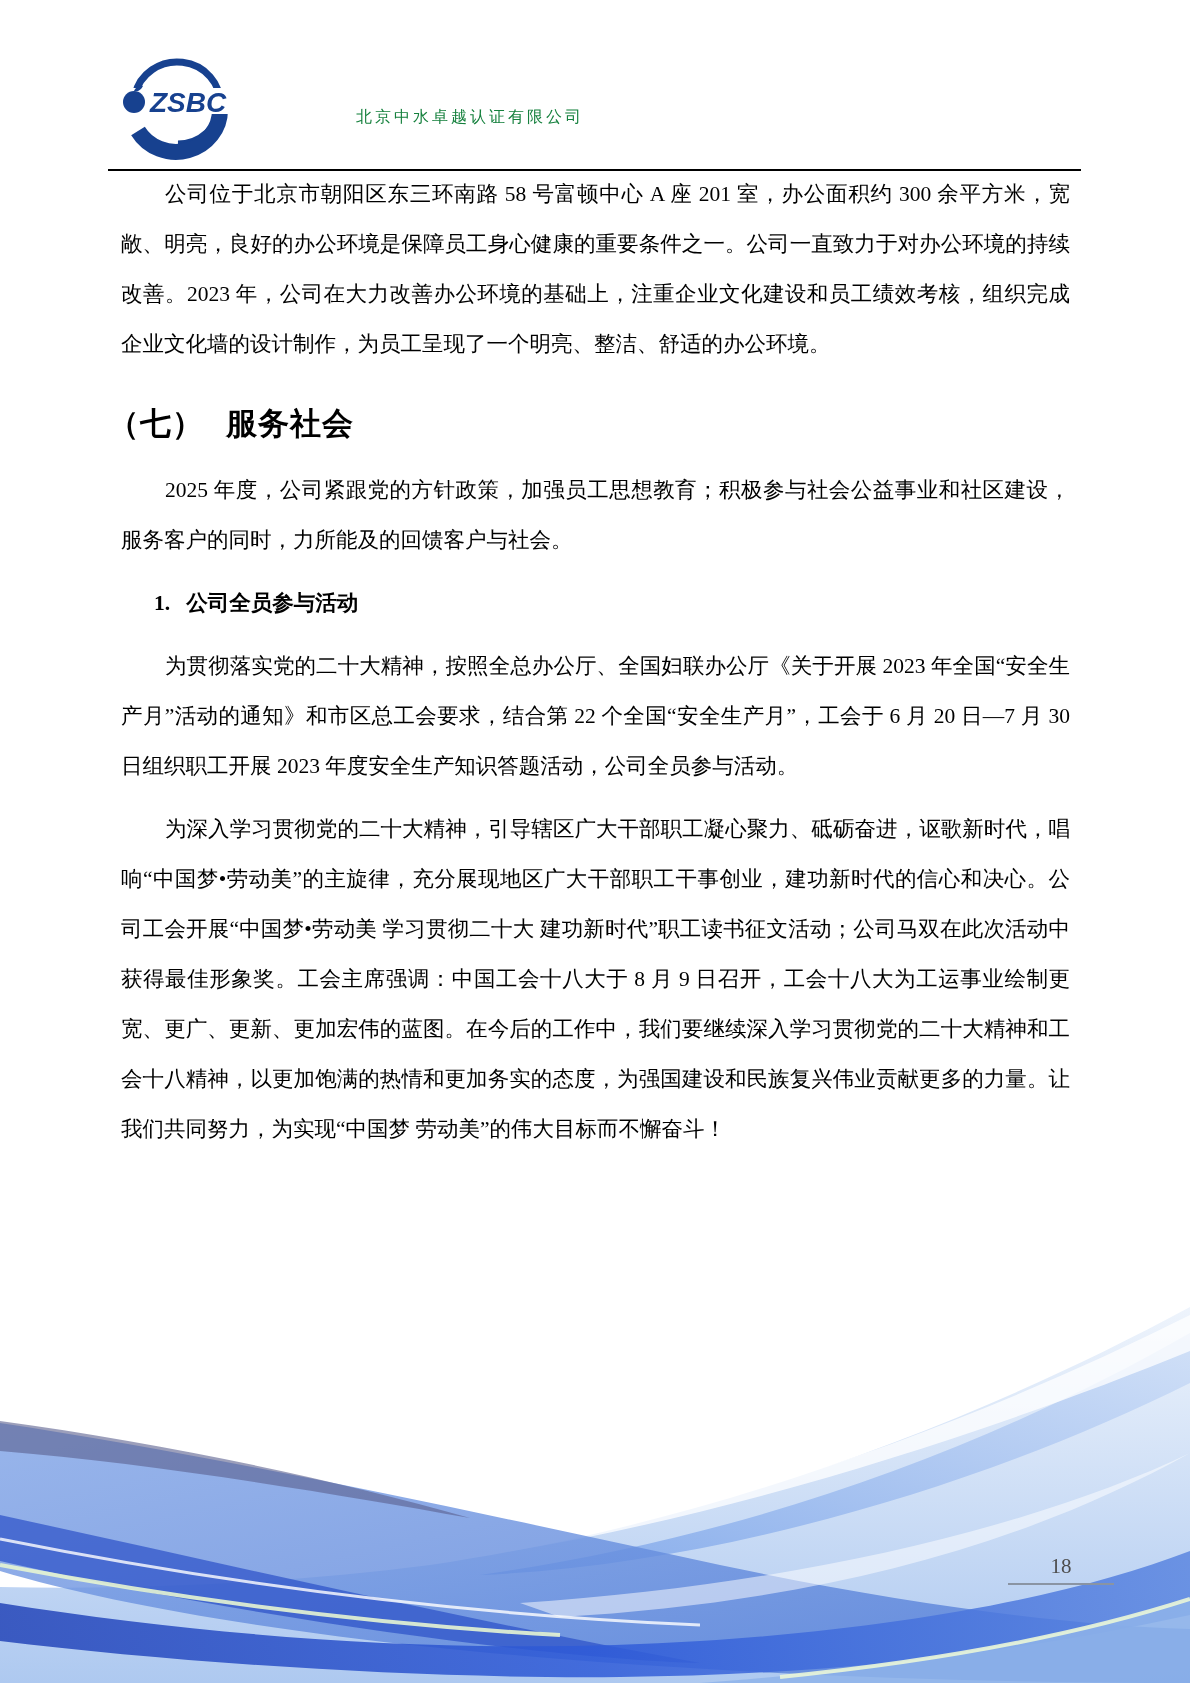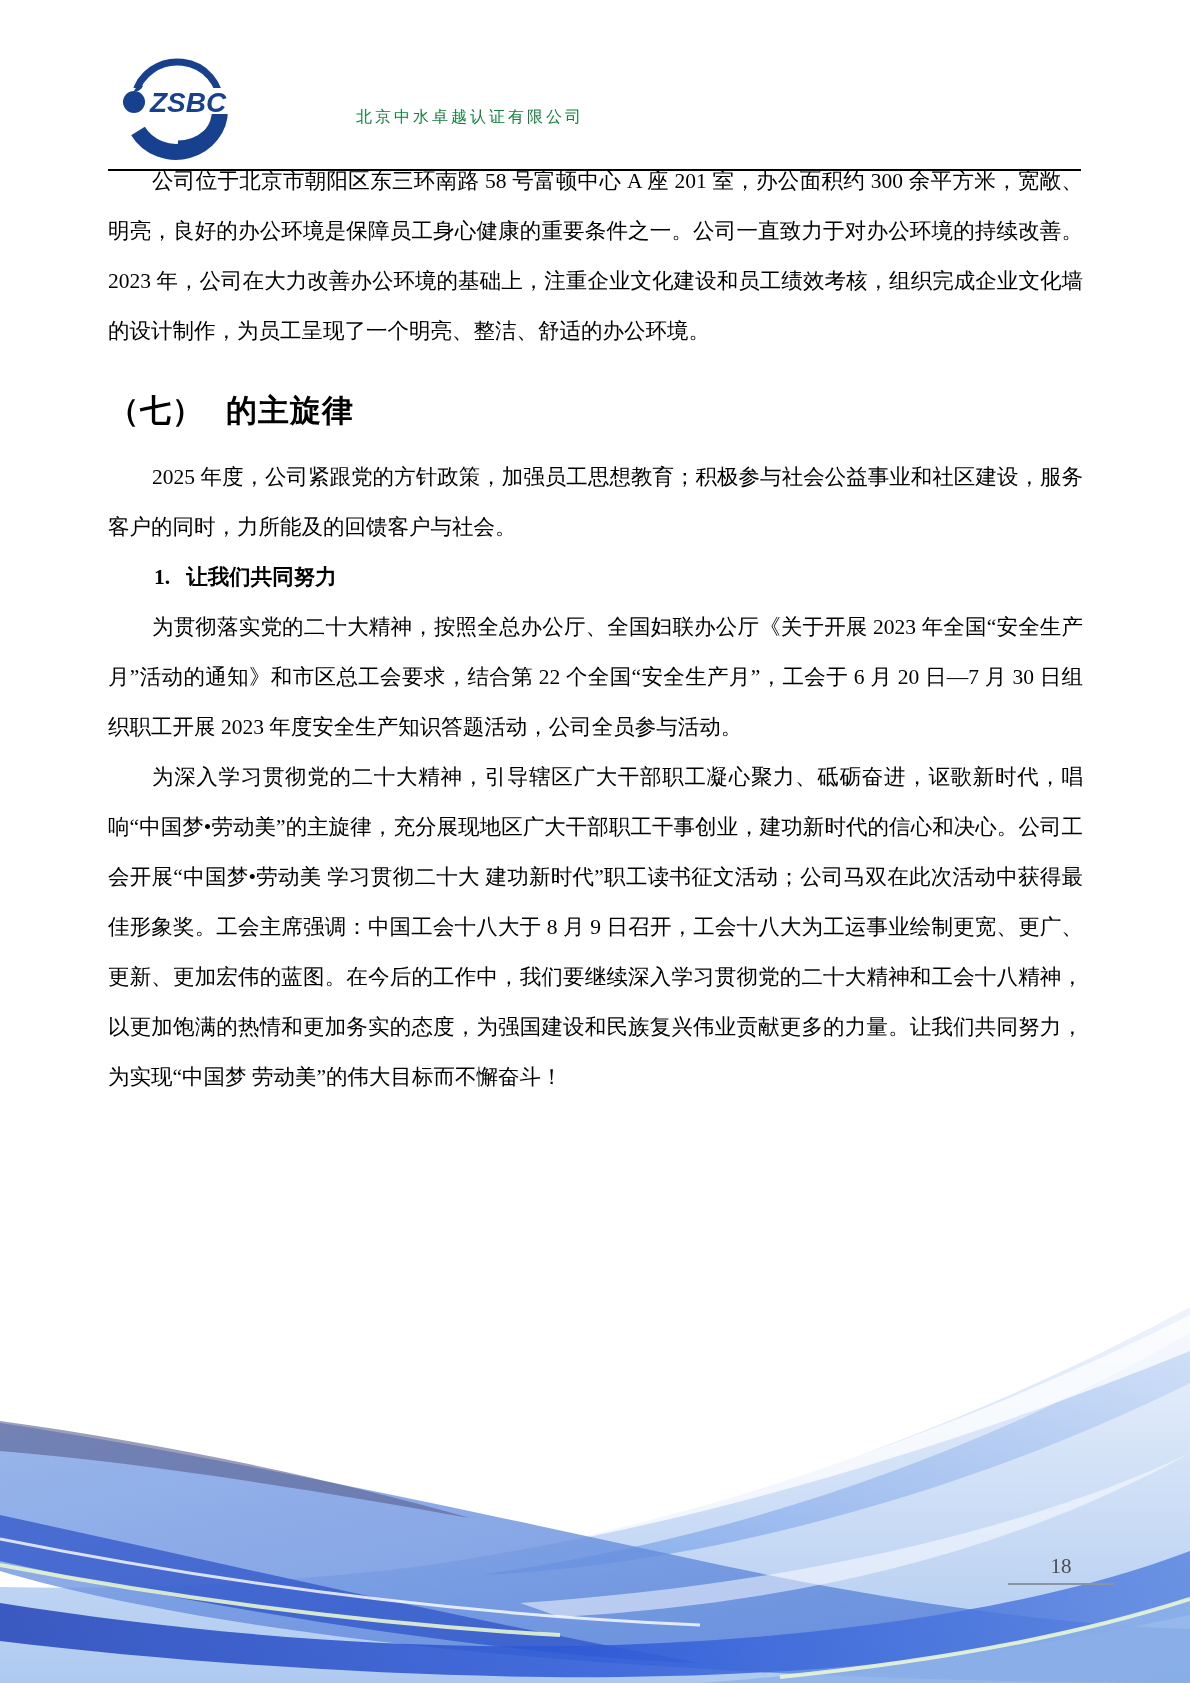--- a/index.html
+++ b/index.html
@@ -14,21 +14,21 @@
     position:absolute;left:356px;top:82px;width:300px;
     font-family:"Liberation Sans","DejaVu Sans",sans-serif;
     font-size:16px;color:#15803d;letter-spacing:3px;white-space:nowrap;
   }
   .header-rule{position:absolute;left:108px;top:144px;width:973px;height:2px;background:#000;}
   
   .content{
     position:absolute;left:108px;top:156px;width:975px;z-index:2;
     font-size:21.5px;line-height:50px;text-align:justify;
   }
-  .content p{margin:0;text-indent:44px;}
+  .content p{margin:13px;text-indent:44px;}
   .sub-heading{font-weight:bold;padding-left:46px;line-height:50px;}
   .sub-heading .num{margin-right:16px;letter-spacing:0;}
   .section-heading{
     font-weight:bold;font-size:31px;line-height:50px;
     margin:30px 0 16px 0;letter-spacing:1px;
   }
   .section-heading .num{margin-right:22px;}
   
   .page-number{
     position:absolute;left:1008px;top:1554px;width:106px;z-index:4;
@@ -54,27 +54,27 @@
     <text x="40" y="63" font-family="Liberation Sans, DejaVu Sans, sans-serif" font-size="28" font-weight="bold" font-style="italic" fill="#17418F">ZSBC</text>
   </svg>
   <div class="company-name">北京中水卓越认证有限公司</div>
   <div class="header-rule"></div>
 </div>
 
 <div class="content">
   <p>公司位于北京市朝阳区东三环南路 58 号富顿中心 A 座 201 室，办公面积约 300 余平方米，宽敞、明亮，良好的办公环境是保障员工身心健康的重要条件之一。公司一直致力于对办公环境的持续改善。2023 年，公司在大力改善办公环境的基础上，注重企业文化建设和员工绩效考核，组织完成企业文化墙的设计制作，为员工呈现了一个明亮、整洁、舒适的办公环境。</p>
 
   <div class="section-heading">
-    <span class="num">（七）</span><span>的主旋律</span>
+    <span class="num">（七）</span><span>服务社会</span>
   </div>
 
   <p>2025 年度，公司紧跟党的方针政策，加强员工思想教育；积极参与社会公益事业和社区建设，服务客户的同时，力所能及的回馈客户与社会。</p>
 
   <div class="sub-heading">
-    <span class="num">1.</span><span>让我们共同努力</span>
+    <span class="num">1.</span><span>公司全员参与活动</span>
   </div>
 
   <p>为贯彻落实党的二十大精神，按照全总办公厅、全国妇联办公厅《关于开展 2023 年全国“安全生产月”活动的通知》和市区总工会要求，结合第 22 个全国“安全生产月”，工会于 6 月 20 日—7 月 30 日组织职工开展 2023 年度安全生产知识答题活动，公司全员参与活动。</p>
   <p>为深入学习贯彻党的二十大精神，引导辖区广大干部职工凝心聚力、砥砺奋进，讴歌新时代，唱响“中国梦•劳动美”的主旋律，充分展现地区广大干部职工干事创业，建功新时代的信心和决心。公司工会开展“中国梦•劳动美 学习贯彻二十大 建功新时代”职工读书征文活动；公司马双在此次活动中获得最佳形象奖。工会主席强调：中国工会十八大于 8 月 9 日召开，工会十八大为工运事业绘制更宽、更广、更新、更加宏伟的蓝图。在今后的工作中，我们要继续深入学习贯彻党的二十大精神和工会十八精神，以更加饱满的热情和更加务实的态度，为强国建设和民族复兴伟业贡献更多的力量。让我们共同努力，为实现“中国梦 劳动美”的伟大目标而不懈奋斗！</p>
 </div>
 
 <div class="page-number">18</div>
 
 <div class="wave-wrap">
   <svg width="1190" height="380" viewBox="0 0 1190 380" preserveAspectRatio="none">

